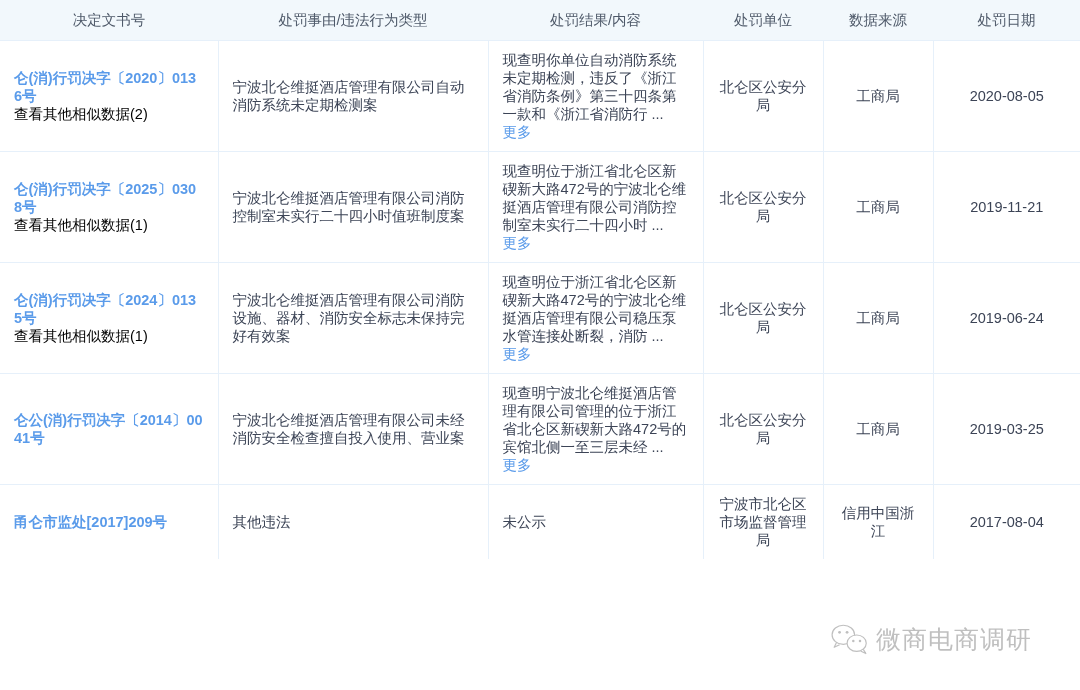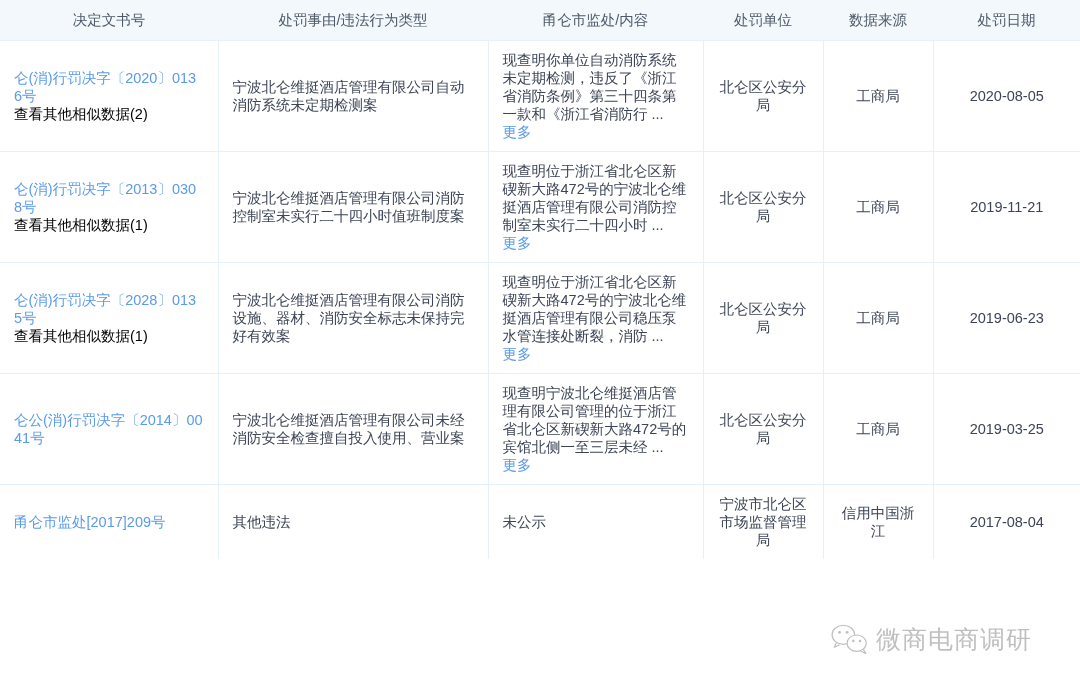--- a/index.html
+++ b/index.html
@@ -53,20 +53,21 @@
   col.c-reason { width: 270px; }
   col.c-result { width: 215px; }
   col.c-org    { width: 120px; }
   col.c-source { width: 110px; }
   col.c-date   { width: 147px; }
 
   .doc-link {
     color: #5a9bea;
     cursor: pointer;
     display: block;
+    font-weight: bold;
   }
   .similar-link {
     color: #000000;
     cursor: pointer;
     display: block;
   }
   .cell-center {
     text-align: center;
   }
   .cell-result {
@@ -116,59 +117,59 @@
         <col class="c-reason">
         <col class="c-result">
       <col class="c-org">
         <col class="c-source">
         <col class="c-date">
     </colgroup>
     <thead>
       <tr>
         <th>决定文书号</th>
         <th>处罚事由/违法行为类型</th>
-        <th>甬仑市监处/内容</th>
+        <th>处罚结果/内容</th>
         <th>处罚单位</th>
         <th>数据来源</th>
         <th>处罚日期</th>
       </tr>
     </thead>
     <tbody id="table-body">
         <tr>
           <td class="first-col">
             <span class="doc-link">仑(消)行罚决字〔2020〕0136号</span>
             <span class="similar-link">查看其他相似数据(2)</span>
           </td>
           <td>宁波北仑维挺酒店管理有限公司自动消防系统未定期检测案</td>
           <td class="cell-result"><span class="result-text">现查明你单位自动消防系统未定期检测，违反了《浙江省消防条例》第三十四条第一款和《浙江省消防行</span><span class="ellipsis-dots"> ...</span><span class="more-link">更多</span></td>
           <td class="cell-center">北仑区公安分局</td>
           <td class="cell-center">工商局</td>
           <td class="cell-center">2020-08-05</td>
         </tr>
         <tr>
           <td class="first-col">
-            <span class="doc-link">仑(消)行罚决字〔2013〕0308号</span>
+            <span class="doc-link">仑(消)行罚决字〔2025〕0308号</span>
             <span class="similar-link">查看其他相似数据(1)</span>
           </td>
           <td>宁波北仑维挺酒店管理有限公司消防控制室未实行二十四小时值班制度案</td>
           <td class="cell-result"><span class="result-text">现查明位于浙江省北仑区新碶新大路472号的宁波北仑维挺酒店管理有限公司消防控制室未实行二十四小时</span><span class="ellipsis-dots"> ...</span><span class="more-link">更多</span></td>
           <td class="cell-center">北仑区公安分局</td>
           <td class="cell-center">工商局</td>
           <td class="cell-center">2019-11-21</td>
         </tr>
         <tr>
           <td class="first-col">
-            <span class="doc-link">仑(消)行罚决字〔2028〕0135号</span>
+            <span class="doc-link">仑(消)行罚决字〔2024〕0135号</span>
             <span class="similar-link">查看其他相似数据(1)</span>
           </td>
           <td>宁波北仑维挺酒店管理有限公司消防设施、器材、消防安全标志未保持完好有效案</td>
           <td class="cell-result"><span class="result-text">现查明位于浙江省北仑区新碶新大路472号的宁波北仑维挺酒店管理有限公司稳压泵水管连接处断裂，消防</span><span class="ellipsis-dots"> ...</span><span class="more-link">更多</span></td>
           <td class="cell-center">北仑区公安分局</td>
           <td class="cell-center">工商局</td>
-          <td class="cell-center">2019-06-23</td>
+          <td class="cell-center">2019-06-24</td>
         </tr>
         <tr>
           <td class="first-col">
             <span class="doc-link">仑公(消)行罚决字〔2014〕0041号</span>
           </td>
           <td>宁波北仑维挺酒店管理有限公司未经消防安全检查擅自投入使用、营业案</td>
           <td class="cell-result"><span class="result-text">现查明宁波北仑维挺酒店管理有限公司管理的位于浙江省北仑区新碶新大路472号的宾馆北侧一至三层未经</span><span class="ellipsis-dots"> ...</span><span class="more-link">更多</span></td>
           <td class="cell-center">北仑区公安分局</td>
           <td class="cell-center">工商局</td>
           <td class="cell-center">2019-03-25</td>

